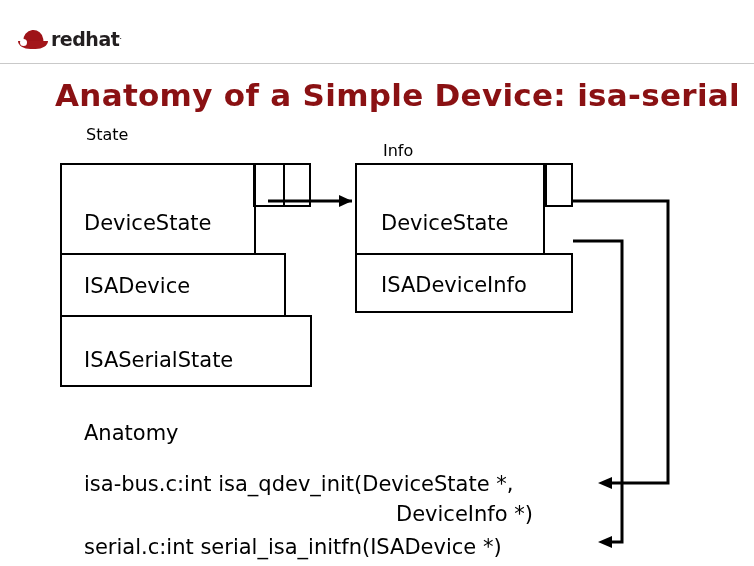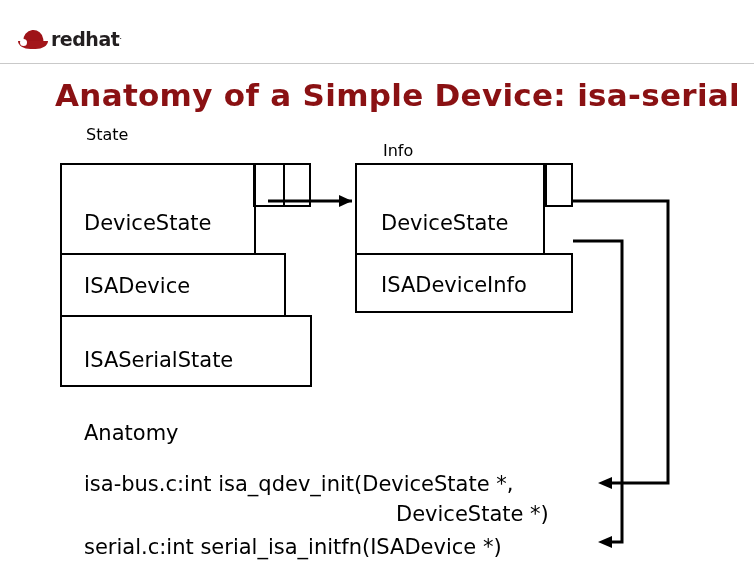--- a/index.html
+++ b/index.html
@@ -166,21 +166,21 @@
   <div class="box" style="left:545px; top:146px; width:28px; height:44px;"></div>
 
   <div class="box" style="left:355px; top:146px; width:190px; height:92px;"></div>
   <div class="box" style="left:355px; top:236px; width:218px; height:60px;"></div>
 
   <div class="dlabel box-text" style="left:381px; top:194px;">DeviceState</div>
   <div class="dlabel box-text" style="left:381px; top:256px;">ISADeviceInfo</div>
 
   <div class="dlabel methods-head" style="left:84px; top:404px;">Anatomy</div>
   <div class="dlabel code-line" style="left:84px; top:455px;">isa-bus.c:int isa_qdev_init(DeviceState *,</div>
-  <div class="dlabel code-line" style="left:396px; top:485px;">DeviceState *)</div>
+  <div class="dlabel code-line" style="left:396px; top:485px;">DeviceInfo *)</div>
   <div class="dlabel code-line" style="left:84px; top:518px;">serial.c:int serial_isa_initfn(ISADevice *)</div>
 
   <svg class="arrow-svg" viewBox="0 0 754 566">
 
     <path d="M268,184 L352,184" stroke="#000" stroke-width="3" fill="none"></path>
     <path d="M352,184 L339,178 L339,190 Z" fill="#000"></path>
 
     <path d="M573,184 L668,184 L668,466 L603,466" stroke="#000" stroke-width="3" fill="none"></path>
     <path d="M598,466 L612,460 L612,472 Z" fill="#000"></path>
 

